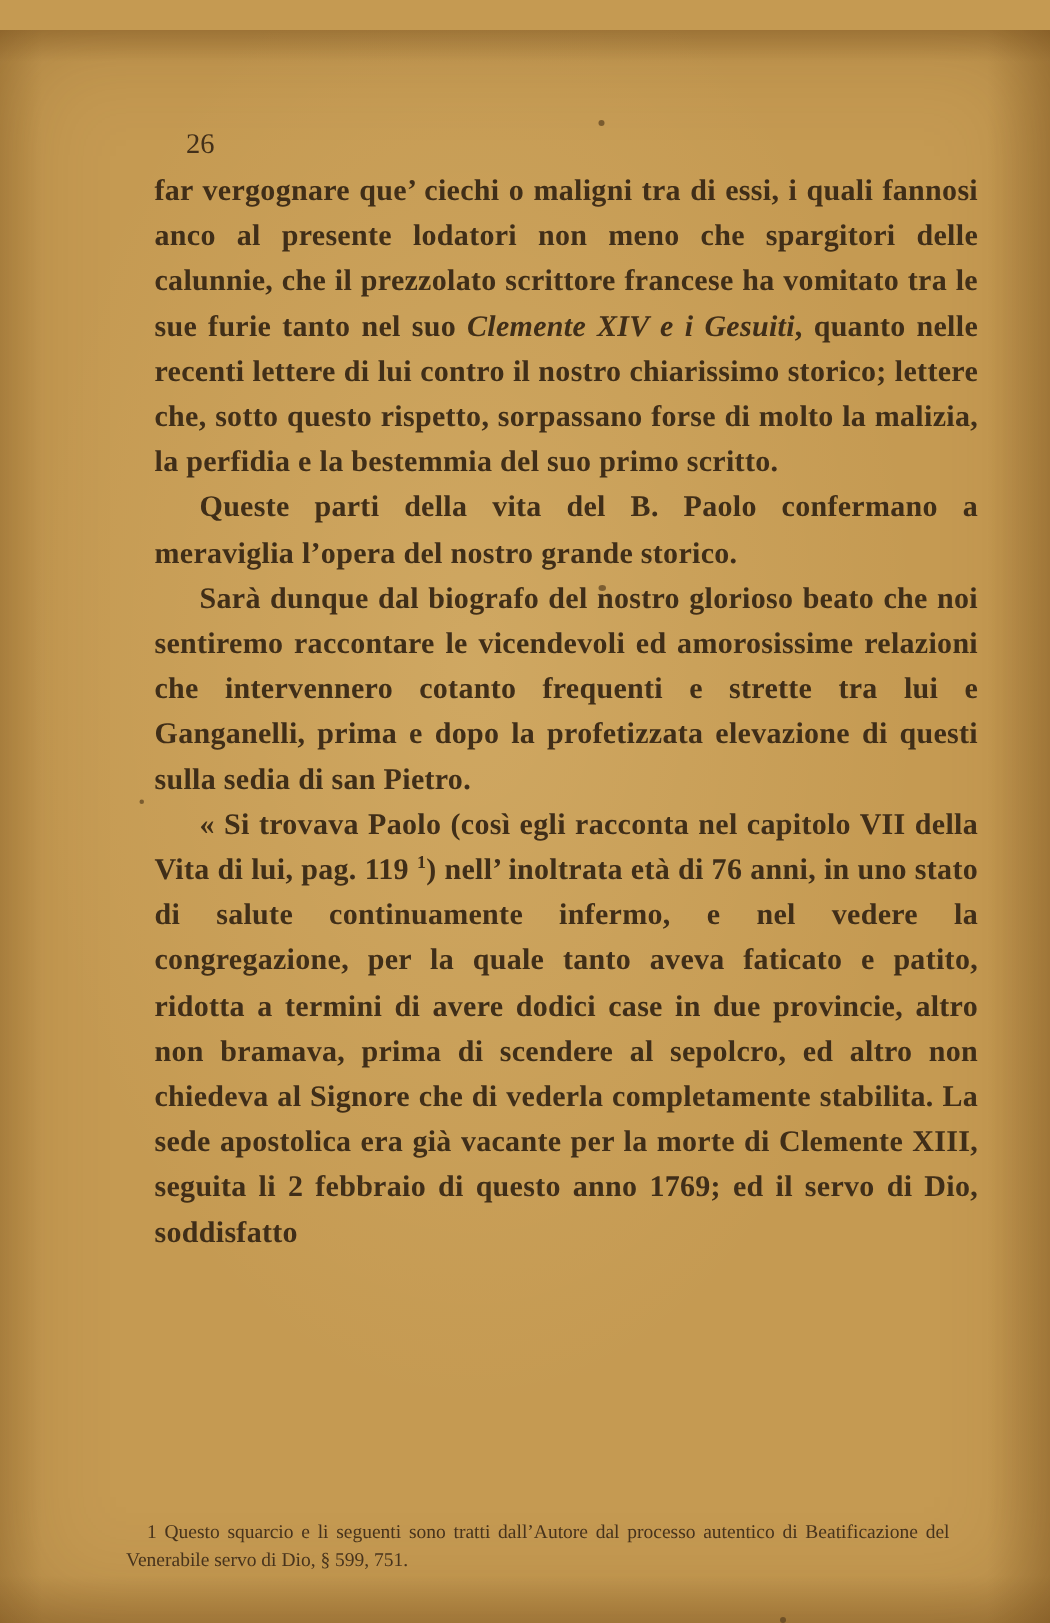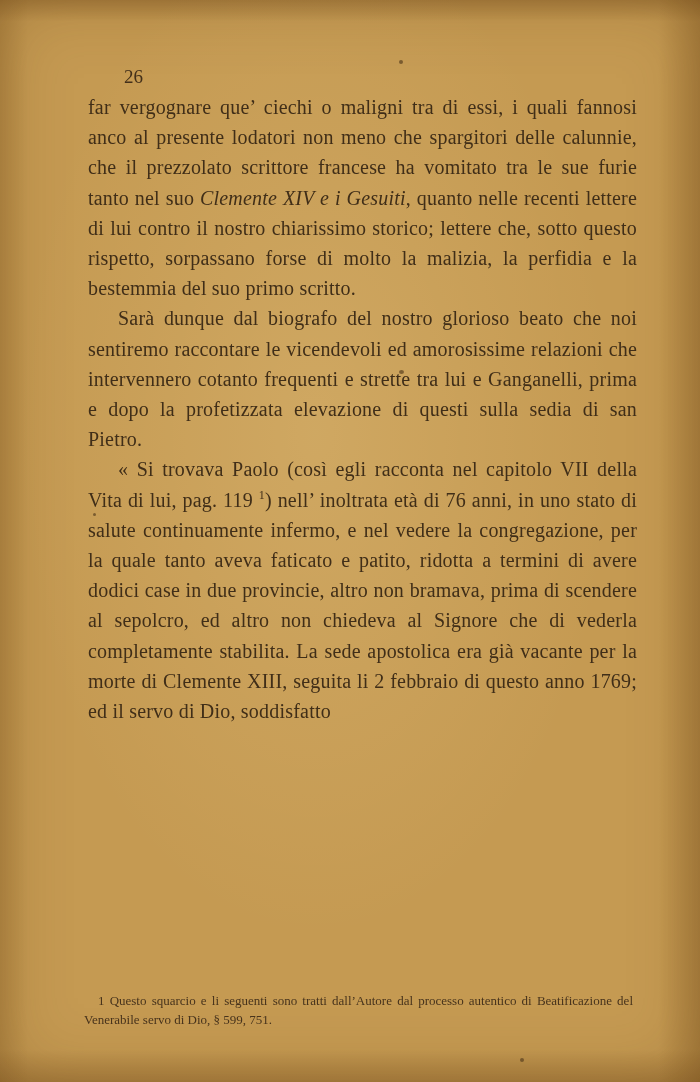--- a/index.html
+++ b/index.html
@@ -16,38 +16,40 @@
   }
   .page {
     position: absolute;
     inset: 0;
     background:
       radial-gradient(ellipse at 45% 40%, rgba(255,230,170,0.18) 0%, rgba(0,0,0,0) 55%),
       linear-gradient(to right, rgba(120,80,25,0.22) 0%, rgba(0,0,0,0) 4%, rgba(0,0,0,0) 94%, rgba(110,70,20,0.30) 100%),
       linear-gradient(to bottom, rgba(100,60,15,0.30) 0%, rgba(0,0,0,0) 2%, rgba(0,0,0,0) 97%, rgba(100,60,15,0.28) 100%),
       #c59a52;
     box-shadow: inset 0 0 70px rgba(95,60,18,0.30);
+    margin-top: 20px;
   }
   .page-number {
     position: absolute;
     top: 66px;
     left: 124px;
     font-size: 19px;
     color: #43301a;
   }
   .text-block {
     position: absolute;
     top: 92px;
-    left: 88px;
+    left: 103px;
     width: 549px;
     color: #402e18;
     font-size: 20px;
     line-height: 30.2px;
     text-align: justify;
     letter-spacing: 0.2px;
+    font-weight: bold;
   }
   .para {
     margin: 0;
     text-indent: 0;
   }
   .para.indent {
     text-indent: 30px;
   }
   .para i {
     font-style: italic;
@@ -83,20 +85,21 @@
 <body>
 
 <div class="page">
 
   <div class="page-number">26</div>
 
   <div class="text-block">
 
     <p class="para"><span>far vergognare que’ ciechi o maligni tra di essi, i quali fannosi anco al presente lodatori non meno che spargitori delle calunnie, che il prezzolato scrittore francese ha vomitato tra le sue furie tanto nel suo </span><i>Clemente XIV e i Gesuiti</i><span>, quanto nelle recenti lettere di lui contro il nostro chiarissimo storico; lettere che, sotto questo rispetto, sorpassano forse di molto la malizia, la perfidia e la bestemmia del suo primo scritto.</span></p>
 
+    <p class="para indent"><span>Queste parti della vita del B. Paolo confermano a meraviglia l’opera del nostro grande storico.</span></p>
 
     <p class="para indent"><span>Sarà dunque dal biografo del nostro glorioso beato che noi sentiremo raccontare le vicendevoli ed amorosissime relazioni che intervennero cotanto frequenti e strette tra lui e Ganganelli, prima e dopo la profetizzata elevazione di questi sulla sedia di san Pietro.</span></p>
 
     <p class="para indent"><span>« Si trovava Paolo (così egli racconta nel capitolo VII della Vita di lui, pag. 119 </span><sup>1</sup><span>) nell’ inoltrata età di 76 anni, in uno stato di salute continuamente infermo, e nel vedere la congregazione, per la quale tanto aveva faticato e patito, ridotta a termini di avere dodici case in due provincie, altro non bramava, prima di scendere al sepolcro, ed altro non chiedeva al Signore che di vederla completamente stabilita. La sede apostolica era già vacante per la morte di Clemente XIII, seguita li 2 febbraio di questo anno 1769; ed il servo di Dio, soddisfatto</span></p>
 
   </div>
 
   <div class="footnote"><span>1</span><span> Questo squarcio e li seguenti sono tratti dall’Autore dal processo autentico di Beatificazione del Venerabile servo di Dio, § 599, 751.</span></div>
 
   <div class="speck s1"></div>

